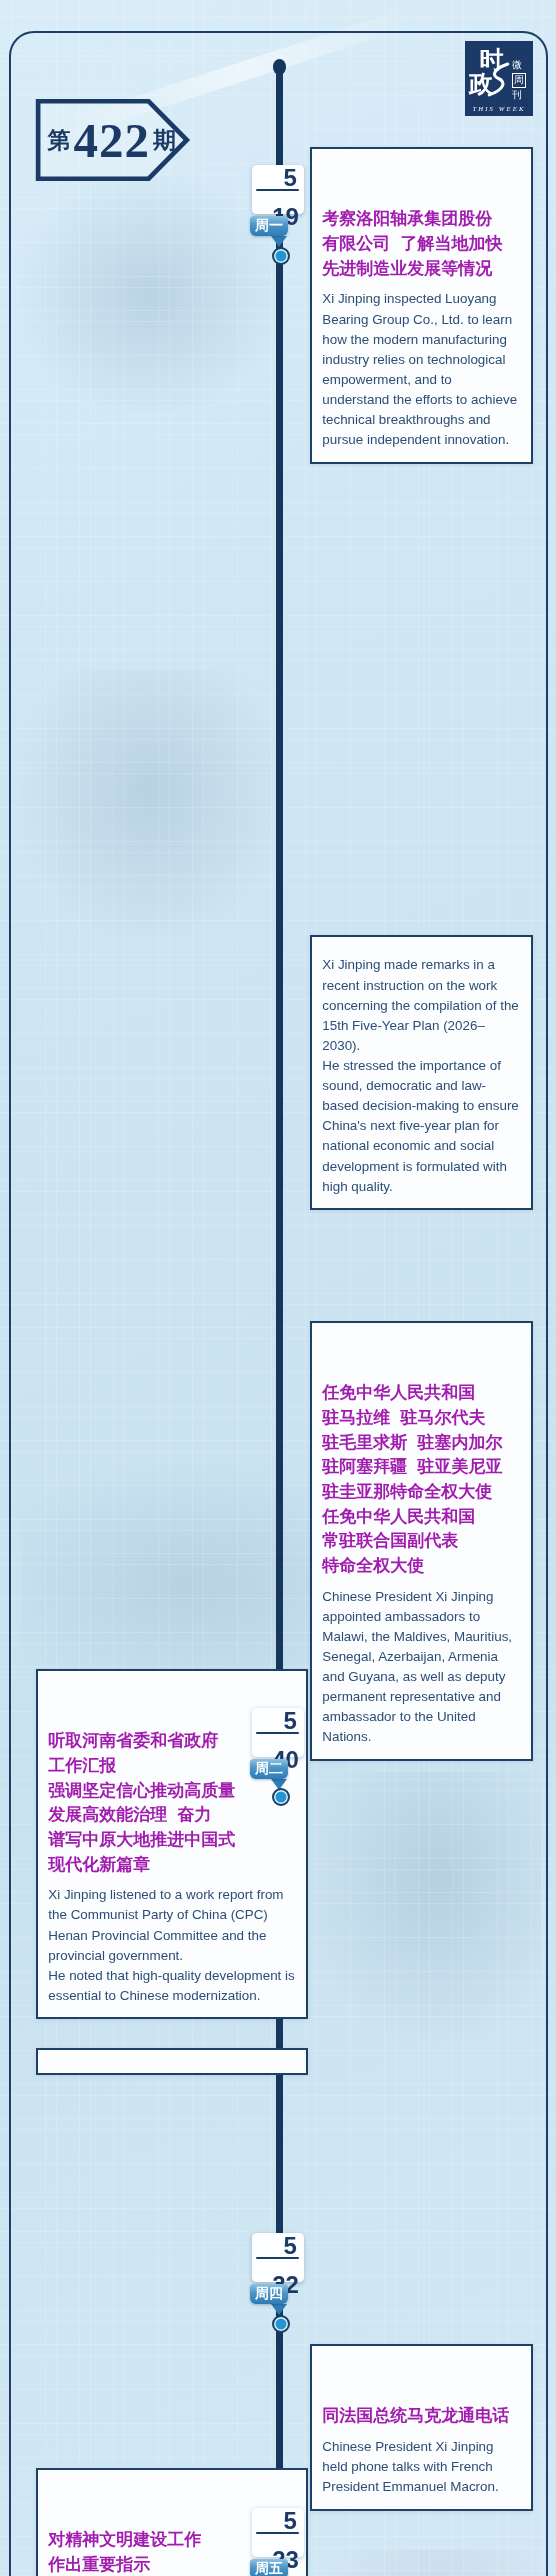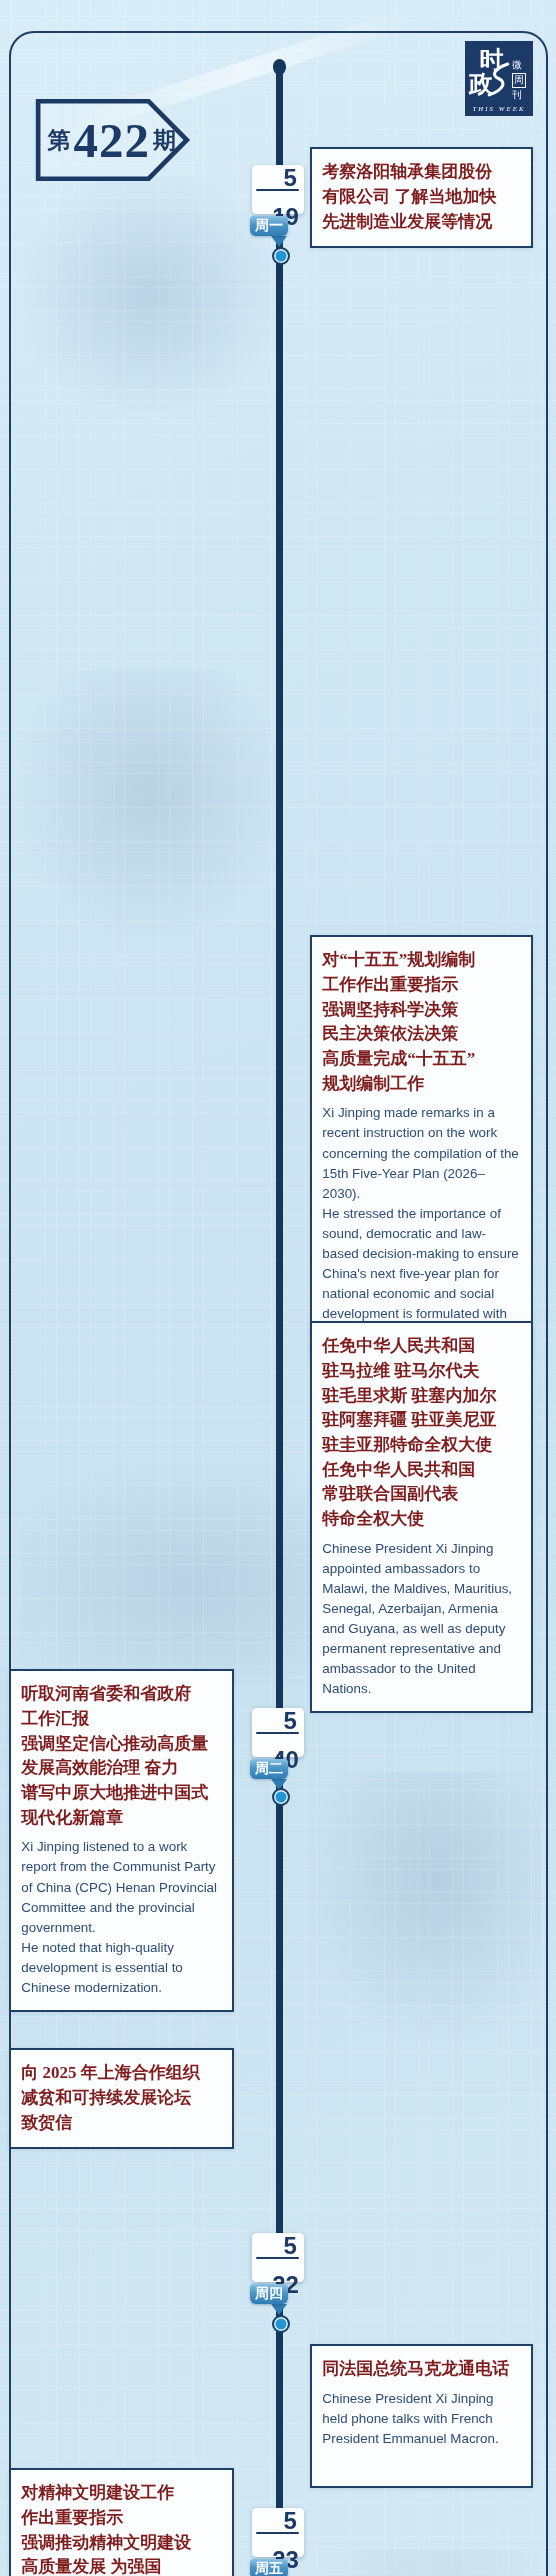--- a/index.html
+++ b/index.html
@@ -49,24 +49,24 @@
   .mtab{position:relative;width:38px;height:19.6px;margin-top:2px;border-radius:3.6px 3.6px 5.7px 5.7px;
     background:linear-gradient(#8cc2e2,#4a94c6 45%,#2f7cb5);display:flex;align-items:center;justify-content:center;
     color:#fff;font-size:14px;font-weight:700;box-shadow:0 1px 2.6px rgba(20,50,90,.3);}
   .mptr{width:0;height:0;margin:0 auto;border-left:8.8px solid transparent;border-right:8.8px solid transparent;
     border-top:11.3px solid #2f7cb5;}
   .dot{position:absolute;z-index:5;width:14px;height:14px;border-radius:50%;background:#2196d3;
     border:2.1px solid #1d4065;box-shadow:inset 0 0 0 1.5px rgba(255,255,255,.9);left:272px;}
   
   .card{position:absolute;z-index:4;background:#fbfdfe;border:2.1px solid #1e4066;box-sizing:border-box;
     padding:11.3px 10.3px;box-shadow:0 1px 4.1px rgba(30,60,100,.10);}
-  .card.left{left:9px;width:225px;}
+  .card.left{left:36px;width:272px;}
   .card.right{left:310px;width:223px;}
-  .card .t{white-space:pre-line;color:#7f1d1d;font-size:17px;line-height:1.45;font-weight:700;
-    font-family:Liberation Serif, serif;}
+  .card .t{white-space:pre-line;color:#a21caf;font-size:17px;line-height:1.45;font-weight:700;
+    font-family:Liberation Mono, monospace;margin-top:48px;}
   .card .e{white-space:pre-line;color:#2c4d77;font-size:13.4px;line-height:1.5;margin-top:7.2px;}
 </style>
 </head>
 <body>
 
 <div id="poster">
   <div class="grid"></div>
 
   <div class="wash" style="left:20.6px;top:175px;width:258px;height:237px;background:radial-gradient(ellipse at 50% 50%,rgba(110,145,175,.26),rgba(110,145,175,0) 75%);"></div>
   <div class="streak" style="left:62px;top:62px;width:361px;height:18.5px;transform:rotate(-18deg);"></div>
@@ -145,28 +145,23 @@
       <span class="da">23</span>
     </div>
     <div class="mtab">周五</div>
 
   </div>
 
   <div class="card right" style="top:147px">
     <div class="t">考察洛阳轴承集团股份
 有限公司 了解当地加快
 先进制造业发展等情况</div>
+    <div class="e">Xi Jinping inspected Luoyang Bearing Group Co., Ltd. to learn how the modern manufacturing industry relies on technological empowerment, and to understand the efforts to achieve technical breakthroughs and pursue independent innovation.</div>
   </div>
   <div class="card right" style="top:935px">
-    <div class="t">对“十五五”规划编制
-工作作出重要指示
-强调坚持科学决策
-民主决策依法决策
-高质量完成“十五五”
-规划编制工作</div>
     <div class="e">Xi Jinping made remarks in a recent instruction on the work concerning the compilation of the 15th Five-Year Plan (2026–2030).
 He stressed the importance of sound, democratic and law-based decision-making to ensure China's next five-year plan for national economic and social development is formulated with high quality.</div>
   </div>
   <div class="card right" style="top:1321px">
     <div class="t">任免中华人民共和国
 驻马拉维 驻马尔代夫
 驻毛里求斯 驻塞内加尔
 驻阿塞拜疆 驻亚美尼亚
 驻圭亚那特命全权大使
 任免中华人民共和国
@@ -183,23 +178,20 @@
     <div class="t">听取河南省委和省政府
 工作汇报
 强调坚定信心推动高质量
 发展高效能治理 奋力
 谱写中原大地推进中国式
 现代化新篇章</div>
     <div class="e">Xi Jinping listened to a work report from the Communist Party of China (CPC) Henan Provincial Committee and the provincial government.
 He noted that high-quality development is essential to Chinese modernization.</div>
   </div>
   <div class="card left" style="top:2048px">
-    <div class="t">向 2025 年上海合作组织
-减贫和可持续发展论坛
-致贺信</div>
   </div>
   <div class="card left" style="top:2468px">
     <div class="t">对精神文明建设工作
 作出重要指示
 强调推动精神文明建设
 高质量发展 为强国
 建设民族复兴提供强大
 精神力量</div>
 
   </div>

